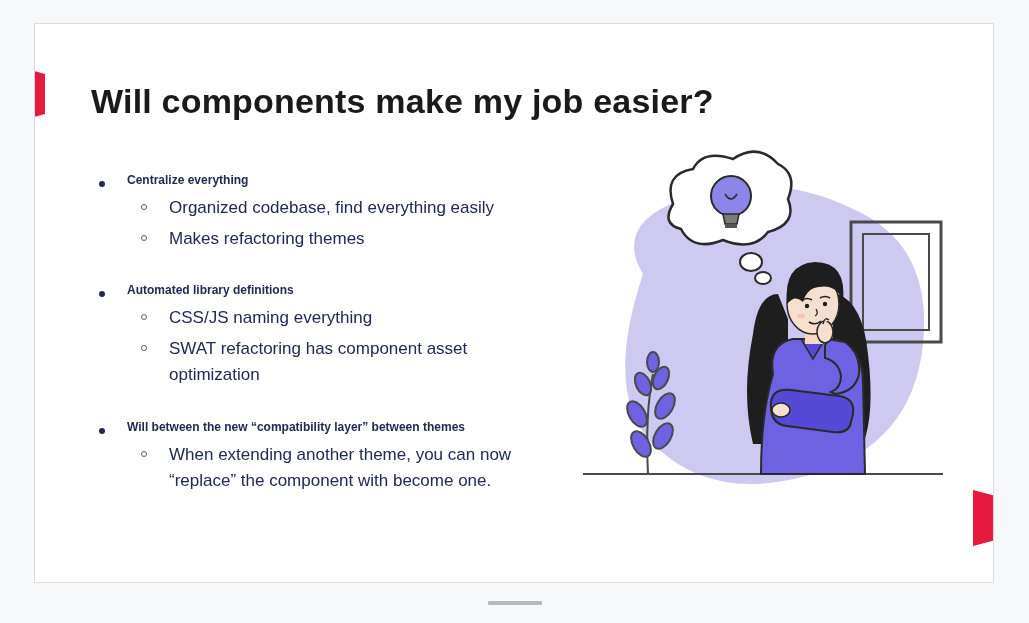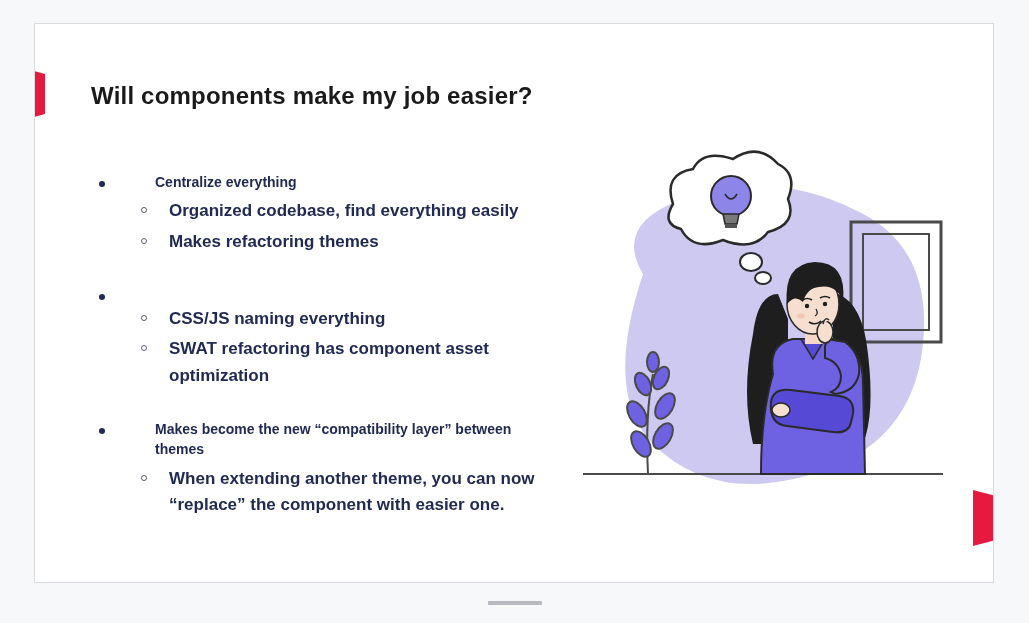--- a/index.html
+++ b/index.html
@@ -27,21 +27,21 @@
     position: absolute;
     width: 40px;
     height: 56px;
   }
   .deco.top-left { left: -18px; top: 42px; }
   .deco.bottom-right { right: -10px; bottom: 36px; }
   .slide-title {
     position: absolute;
     left: 56px;
     top: 58px;
-    font-size: 24px;
+    font-size: 34px;
     font-weight: 800;
     color: #1a1a1a;
     letter-spacing: 0.2px;
   }
   .content {
     position: absolute;
     left: 64px;
     top: 148px;
     width: 440px;
     color: #212a52;
@@ -50,34 +50,34 @@
   ul.primary > li { margin-bottom: 30px; }
   .bullet-row { display: flex; align-items: flex-start; }
   .bullet-dot {
     flex: 0 0 auto;
     width: 6px; height: 6px;
     background: #212a52;
     border-radius: 50%;
     margin-top: 9px;
     margin-right: 22px;
   }
-  .bullet-label { font-weight: 700; font-size: 14px; line-height: 1.45; margin-left: 28px; }
+  .bullet-label { font-weight: 700; font-size: 12px; line-height: 1.45; }
   ul.sub { list-style: none; margin-top: 6px; margin-left: 28px; }
   ul.sub > li { display: flex; align-items: flex-start; margin-bottom: 4px; }
   .sub-dot {
     flex: 0 0 auto;
     width: 6px; height: 6px;
     border: 1px solid #5a6073;
     border-radius: 50%;
     margin-top: 9px;
     margin-left: 14px;
     margin-right: 22px;
     background: transparent;
   }
-  .sub-text { font-size: 17px; line-height: 1.55; font-weight: 700; }
+  .sub-text { font-size: 17px; line-height: 1.55; font-weight: 400; }
   .illustration {
     position: absolute;
     right: 30px;
     top: 120px;
     width: 400px;
     height: 360px;
   }
   .drag-bar {
     position: absolute;
     left: 50%;
@@ -120,42 +120,43 @@
           <li>
             <span class="sub-dot"></span>
             <span class="sub-text">Makes refactoring themes</span>
           </li>
         </ul>
       </li>
 
       <li>
         <div class="bullet-row">
           <span class="bullet-dot"></span>
+          <span class="bullet-label">Automated library definitions</span>
         </div>
         <ul class="sub">
           <li>
             <span class="sub-dot"></span>
             <span class="sub-text">CSS/JS naming everything</span>
           </li>
           <li>
             <span class="sub-dot"></span>
             <span class="sub-text">SWAT refactoring has component asset optimization</span>
           </li>
         </ul>
       </li>
 
       <li>
         <div class="bullet-row">
           <span class="bullet-dot"></span>
-          <span class="bullet-label">Makes become the new “compatibility layer” between themes</span>
+          <span class="bullet-label">Will between the new “compatibility layer” between themes</span>
         </div>
         <ul class="sub">
           <li>
             <span class="sub-dot"></span>
-            <span class="sub-text">When extending another theme, you can now “replace” the component with easier one.</span>
+            <span class="sub-text">When extending another theme, you can now “replace” the component with become one.</span>
           </li>
         </ul>
       </li>
 
     </ul>
   </div>
 
   <svg class="illustration" viewBox="0 0 400 360" aria-label="woman-thinking-lightbulb-illustration">
 
     <path d="M80 130 Q50 80 120 55 Q210 25 290 65 Q370 100 360 200 Q350 300 250 330 Q150 360 90 300 Q40 250 80 130 Z" fill="#cdc9f1"></path>

